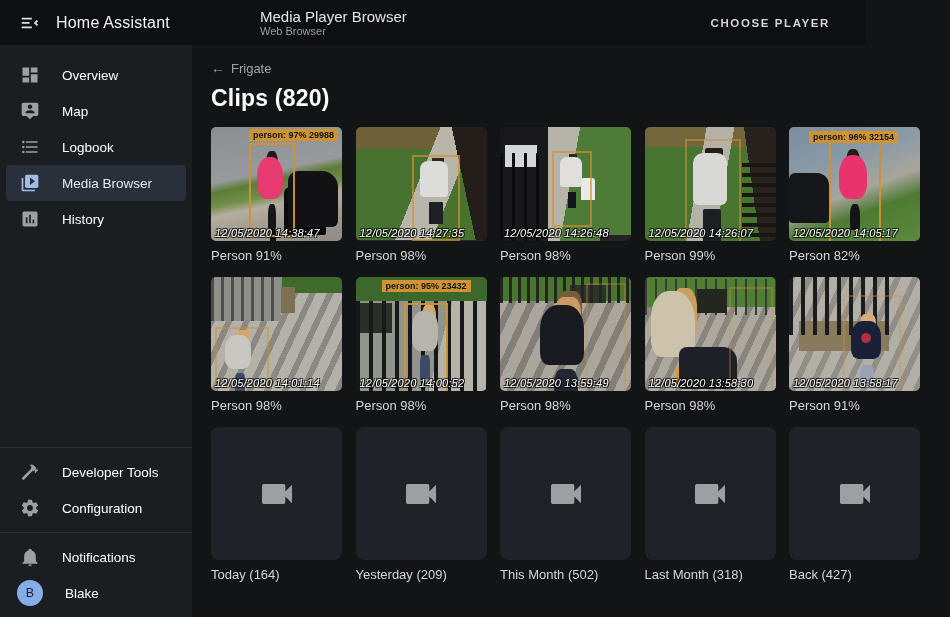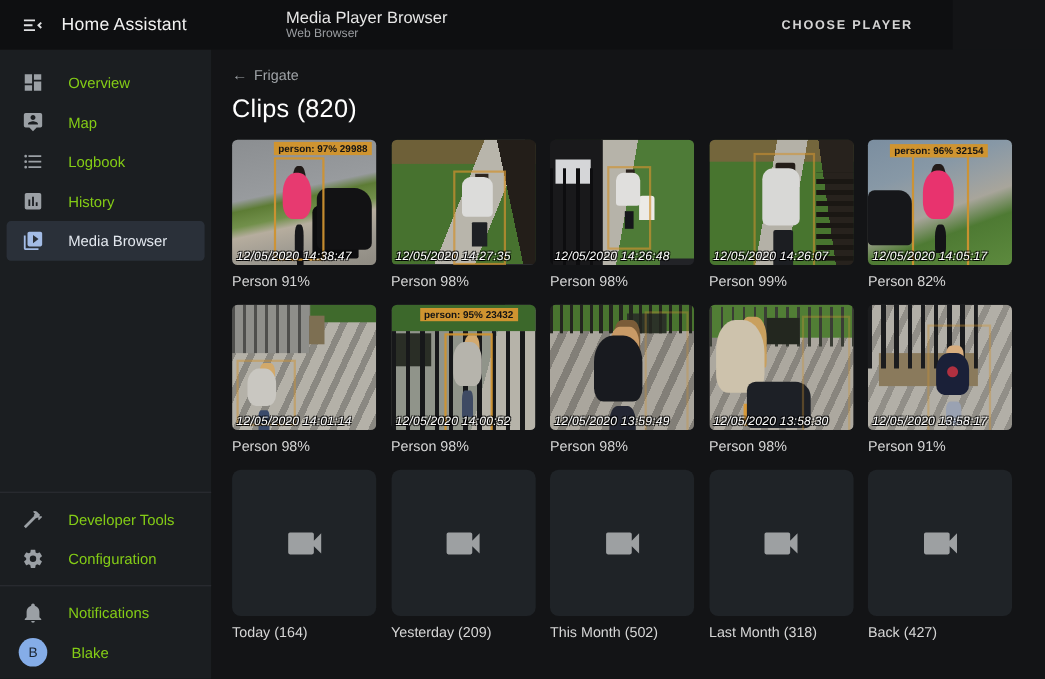--- a/index.html
+++ b/index.html
@@ -16,37 +16,37 @@
   .media-title { color:#e6e6e6; font-size:15px; line-height:17px; }
   .media-subtitle { color:#9a9da1; font-size:11px; line-height:13px; }
   .choose-player { margin-left:auto; margin-right:28px; color:#d4d4d4; font-size:11.5px;
     font-weight:700; letter-spacing:1.6px; cursor:pointer; padding:6px 8px; }
 
   
   .sidebar { position:absolute; top:45px; left:0; width:192px; height:572px;
     background:#1b1e21; display:flex; flex-direction:column; z-index:10; padding-top:12px; }
   .nav-item { height:36px; margin:0 6px; border-radius:4px; display:flex; align-items:center;
     gap:22px; padding-left:14px; cursor:pointer; }
-  .nav-item .label { color:#84cc16; font-size:13.5px; font-weight:500; }
+  .nav-item .label { color:#ffffff; font-size:13.5px; font-weight:500; }
   .nav-item svg { width:20px; height:20px; fill:#9ba0a5; flex:0 0 20px; }
   .nav-item.selected { background:#2a3039; }
   .nav-item.selected svg { fill:#a3bce6; }
   .nav-item.selected .label { color:#e3e8ef; }
   .side-spacer { flex:1; }
   .side-divider { height:1px; background:#2c2f33; margin:6px 0; }
   .avatar { width:26px; height:26px; border-radius:50%; display:flex; align-items:center;
     justify-content:center; font-size:12.5px; font-weight:500; color:#1a2430; margin-left:-3px; }
   .sidebar-bottom { padding-bottom:6px; }
 
   
   .content { position:absolute; top:45px; left:192px; width:758px; height:572px;
     background:#131416; padding:16px 0 0 19px; }
   .breadcrumb { display:flex; align-items:center; gap:6px; color:#9fa3a7; font-size:13px; cursor:pointer; width:fit-content; }
   .breadcrumb .arrow { font-size:14px; line-height:13px; }
-  .page-title { color:#ffffff; font-size:23px; font-weight:400; margin-top:9px; letter-spacing:.2px; }
+  .page-title { color:#ffffff; font-size:23px; font-weight:700; margin-top:9px; letter-spacing:.2px; }
 
   .grid { margin-top:15px; display:grid; grid-template-columns:repeat(5,131px);
     column-gap:13.5px; row-gap:13px; }
   .card { width:131px; cursor:pointer; }
   .caption { margin-top:7px; color:#d6d6d6; font-size:13px; height:16px; white-space:nowrap; }
 
   .thumb { position:relative; width:131px; height:114px; border-radius:5px; overflow:hidden; background:#2a2a2a; }
   .tstamp { position:absolute; left:4px; bottom:2px; color:#fff; font-size:11px; font-weight:400;
     font-style:italic; letter-spacing:.2px; white-space:nowrap; z-index:6;
     text-shadow:-1px -1px 0 rgba(0,0,0,.85),1px -1px 0 rgba(0,0,0,.85),-1px 1px 0 rgba(0,0,0,.85),1px 1px 0 rgba(0,0,0,.85); }
@@ -219,31 +219,31 @@
           <path d="M20,2H4A2,2 0 0,0 2,4V16A2,2 0 0,0 4,18H8L12,22L16,18H20A2,2 0 0,0 22,16V4A2,2 0 0,0 20,2M12,4.3C13.5,4.3 14.7,5.5 14.7,7C14.7,8.5 13.5,9.7 12,9.7C10.5,9.7 9.3,8.5 9.3,7C9.3,5.5 10.5,4.3 12,4.3M17.4,14.6H6.6V13.8C6.6,12 10.2,11 12,11C13.8,11 17.4,12 17.4,13.8V14.6Z"></path>
         </svg>
         <span class="label">Map</span>
       </div>
       <div class="nav-item">
         <svg viewBox="0 0 24 24">
           <path d="M7,5H21V7H7V5M7,13V11H21V13H7M4,4.5A1.5,1.5 0 0,1 5.5,6A1.5,1.5 0 0,1 4,7.5A1.5,1.5 0 0,1 2.5,6A1.5,1.5 0 0,1 4,4.5M4,10.5A1.5,1.5 0 0,1 5.5,12A1.5,1.5 0 0,1 4,13.5A1.5,1.5 0 0,1 2.5,12A1.5,1.5 0 0,1 4,10.5M7,19V17H21V19H7M4,16.5A1.5,1.5 0 0,1 5.5,18A1.5,1.5 0 0,1 4,19.5A1.5,1.5 0 0,1 2.5,18A1.5,1.5 0 0,1 4,16.5Z"></path>
         </svg>
         <span class="label">Logbook</span>
       </div>
+      <div class="nav-item selected">
+        <svg viewBox="0 0 24 24">
+          <path d="M4 6H2V20C2 21.1 2.9 22 4 22H18V20H4V6M20 2H8C6.9 2 6 2.9 6 4V16C6 17.1 6.9 18 8 18H20C21.1 18 22 17.1 22 16V4C22 2.9 21.1 2 20 2M12 14.5V5.5L18 10L12 14.5Z"></path>
+        </svg>
+        <span class="label">Media Browser</span>
+      </div>
       <div class="nav-item">
         <svg viewBox="0 0 24 24">
           <path d="M17,17H15V13H17M13,17H11V7H13M9,17H7V10H9M19,3H5C3.89,3 3,3.9 3,5V19A2,2 0 0,0 5,21H19A2,2 0 0,0 21,19V5C21,3.89 20.1,3 19,3Z"></path>
         </svg>
         <span class="label">History</span>
-      </div>
-      <div class="nav-item selected">
-        <svg viewBox="0 0 24 24">
-          <path d="M4 6H2V20C2 21.1 2.9 22 4 22H18V20H4V6M20 2H8C6.9 2 6 2.9 6 4V16C6 17.1 6.9 18 8 18H20C21.1 18 22 17.1 22 16V4C22 2.9 21.1 2 20 2M12 14.5V5.5L18 10L12 14.5Z"></path>
-        </svg>
-        <span class="label">Media Browser</span>
       </div>
     </div>
   <div class="side-spacer"></div>
   <div class="side-divider"></div>
   <div id="nav-tools">
       <div class="nav-item">
         <svg viewBox="0 0 24 24">
           <path d="M2,19.63L13.43,8.2L12.72,7.5L14.14,6.07L12,3.89C13.2,2.7 15.09,2.7 16.27,3.89L19.87,7.5L18.45,8.91H21.29L22,9.62L18.45,13.21L17.74,12.5V9.62L16.27,11.04L15.56,10.33L4.13,21.76L2,19.63Z"></path>
         </svg>
         <span class="label">Developer Tools</span>

